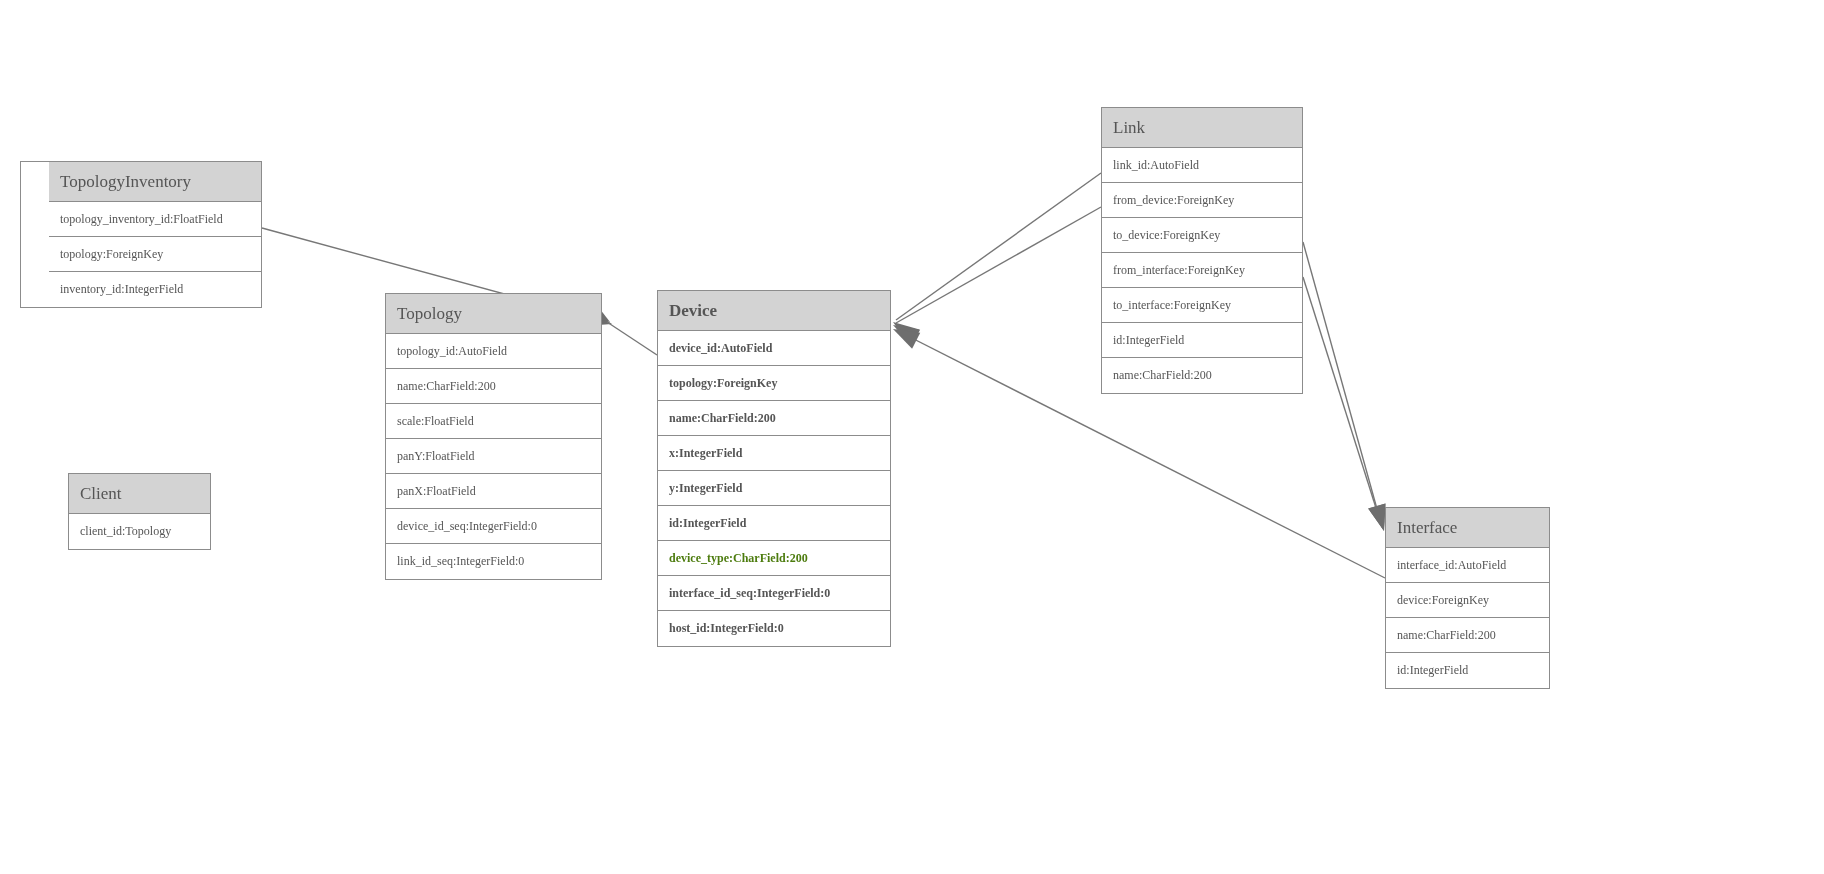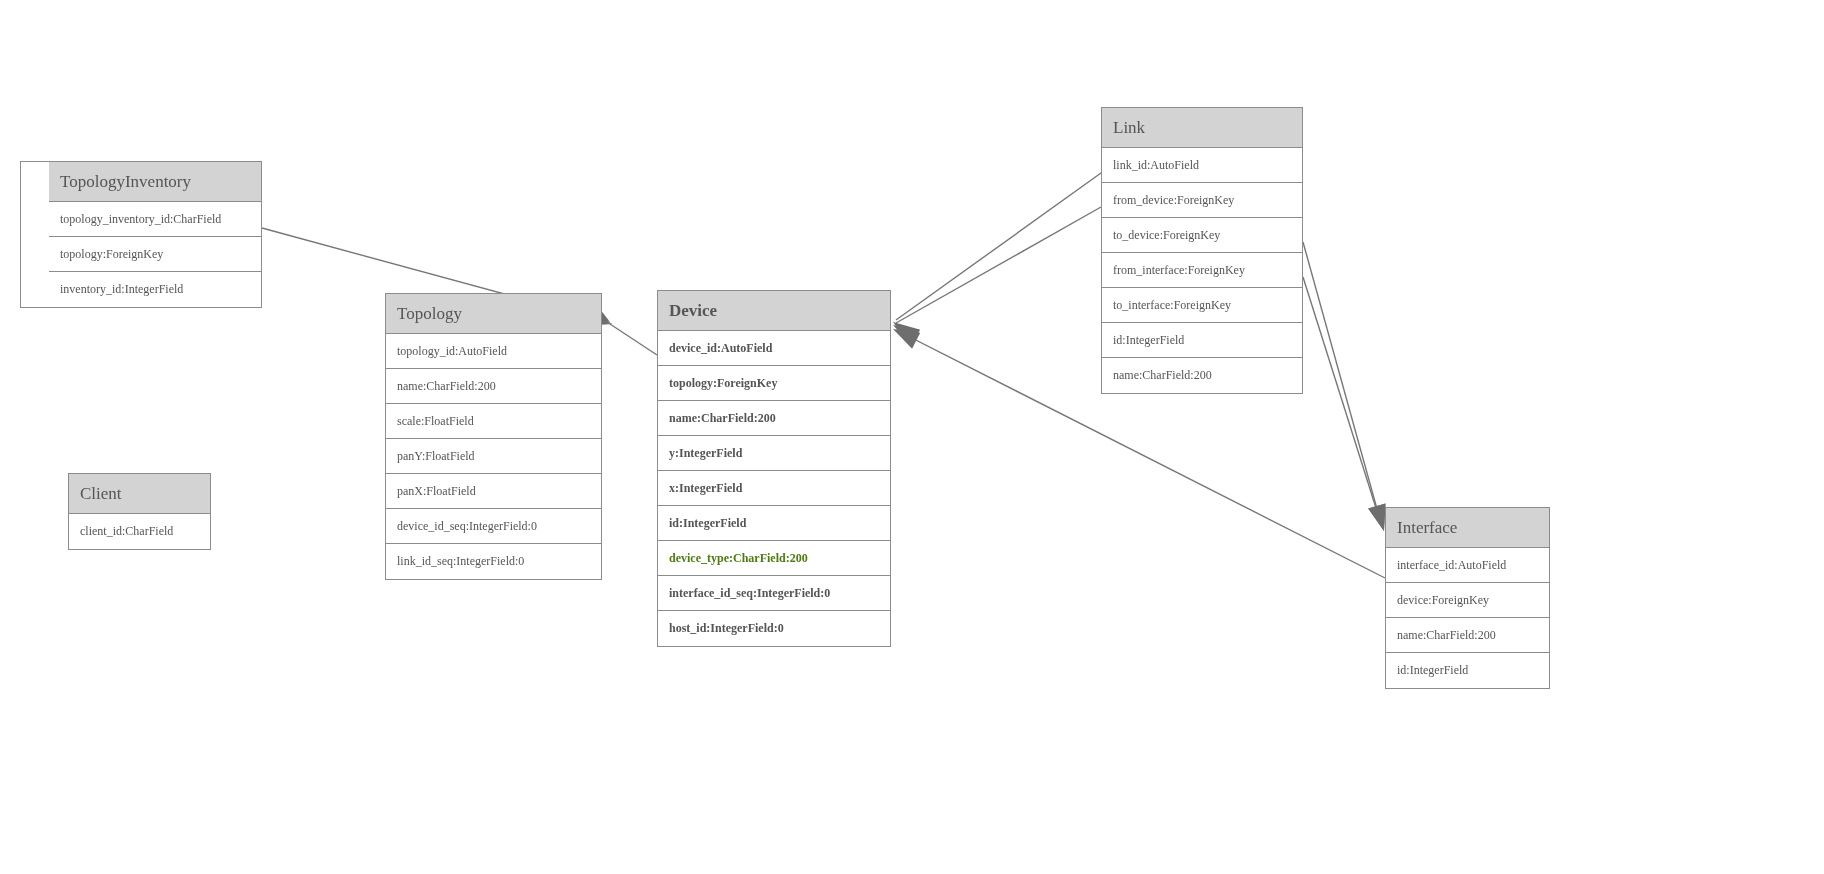--- a/index.html
+++ b/index.html
@@ -93,51 +93,51 @@
       </g>
       <g>
         <path d="M1303,277 L1382,527" stroke="#777777" stroke-width="1.4" fill="none"></path>
         <polygon points="0,0 26,9 26,-9" fill="#6e6e6e" transform="translate(1384,531) rotate(254)"></polygon>
       </g>
     </svg>
 
 <div class="entity" style="left: 20px; top: 141px; width: 242px; border-color: rgb(140, 140, 140); background: rgb(255, 255, 255); padding-left: 28px;">
       <div class="ent-header" style="background: rgb(211, 211, 211); color: rgb(85, 85, 85); border-bottom-color: rgb(140, 140, 140);">TopologyInventory</div>
       <div class="ent-rows">
-        <div class="ent-row" style="color: rgb(85, 85, 85); border-bottom-color: rgb(140, 140, 140);">topology_inventory_id:CharField</div>
+        <div class="ent-row" style="color: rgb(85, 85, 85); border-bottom-color: rgb(140, 140, 140);">topology_inventory_id:FloatField</div>
         <div class="ent-row" style="color: rgb(85, 85, 85); border-bottom-color: rgb(140, 140, 140);">topology:ForeignKey</div>
         <div class="ent-row last" style="color: rgb(85, 85, 85); border-bottom-color: rgb(140, 140, 140);">inventory_id:IntegerField</div>
       </div>
     </div>
     <div class="entity" style="left: 68px; top: 453px; width: 143px; border-color: rgb(140, 140, 140); background: rgb(255, 255, 255);">
       <div class="ent-header" style="background: rgb(211, 211, 211); color: rgb(85, 85, 85); border-bottom-color: rgb(140, 140, 140);">Client</div>
       <div class="ent-rows">
-        <div class="ent-row last" style="color: rgb(85, 85, 85); border-bottom-color: rgb(140, 140, 140);">client_id:CharField</div>
+        <div class="ent-row last" style="color: rgb(85, 85, 85); border-bottom-color: rgb(140, 140, 140);">client_id:Topology</div>
       </div>
     </div>
     <div class="entity" style="left: 385px; top: 273px; width: 217px; border-color: rgb(140, 140, 140); background: rgb(255, 255, 255);">
       <div class="ent-header" style="background: rgb(211, 211, 211); color: rgb(85, 85, 85); border-bottom-color: rgb(140, 140, 140);">Topology</div>
       <div class="ent-rows">
         <div class="ent-row" style="color: rgb(85, 85, 85); border-bottom-color: rgb(140, 140, 140);">topology_id:AutoField</div>
         <div class="ent-row" style="color: rgb(85, 85, 85); border-bottom-color: rgb(140, 140, 140);">name:CharField:200</div>
         <div class="ent-row" style="color: rgb(85, 85, 85); border-bottom-color: rgb(140, 140, 140);">scale:FloatField</div>
         <div class="ent-row" style="color: rgb(85, 85, 85); border-bottom-color: rgb(140, 140, 140);">panY:FloatField</div>
         <div class="ent-row" style="color: rgb(85, 85, 85); border-bottom-color: rgb(140, 140, 140);">panX:FloatField</div>
         <div class="ent-row" style="color: rgb(85, 85, 85); border-bottom-color: rgb(140, 140, 140);">device_id_seq:IntegerField:0</div>
         <div class="ent-row last" style="color: rgb(85, 85, 85); border-bottom-color: rgb(140, 140, 140);">link_id_seq:IntegerField:0</div>
       </div>
     </div>
     <div class="entity" style="left: 657px; top: 270px; width: 234px; border-color: rgb(140, 140, 140); background: rgb(255, 255, 255); font-weight: bold;">
       <div class="ent-header" style="background: rgb(211, 211, 211); color: rgb(85, 85, 85); border-bottom-color: rgb(140, 140, 140);">Device</div>
       <div class="ent-rows">
         <div class="ent-row" style="color: rgb(85, 85, 85); border-bottom-color: rgb(140, 140, 140);">device_id:AutoField</div>
         <div class="ent-row" style="color: rgb(85, 85, 85); border-bottom-color: rgb(140, 140, 140);">topology:ForeignKey</div>
         <div class="ent-row" style="color: rgb(85, 85, 85); border-bottom-color: rgb(140, 140, 140);">name:CharField:200</div>
+        <div class="ent-row" style="color: rgb(85, 85, 85); border-bottom-color: rgb(140, 140, 140);">x:IntegerField</div>
         <div class="ent-row" style="color: rgb(85, 85, 85); border-bottom-color: rgb(140, 140, 140);">y:IntegerField</div>
-        <div class="ent-row" style="color: rgb(85, 85, 85); border-bottom-color: rgb(140, 140, 140);">x:IntegerField</div>
         <div class="ent-row" style="color: rgb(85, 85, 85); border-bottom-color: rgb(140, 140, 140);">id:IntegerField</div>
         <div class="ent-row" style="color: #4d7c0f; border-bottom-color: rgb(140, 140, 140);">device_type:CharField:200</div>
         <div class="ent-row" style="color: rgb(85, 85, 85); border-bottom-color: rgb(140, 140, 140);">interface_id_seq:IntegerField:0</div>
         <div class="ent-row last" style="color: rgb(85, 85, 85); border-bottom-color: rgb(140, 140, 140);">host_id:IntegerField:0</div>
       </div>
     </div>
     <div class="entity" style="left: 1101px; top: 87px; width: 202px; border-color: rgb(140, 140, 140); background: rgb(255, 255, 255);">
       <div class="ent-header" style="background: rgb(211, 211, 211); color: rgb(85, 85, 85); border-bottom-color: rgb(140, 140, 140);">Link</div>
       <div class="ent-rows">
         <div class="ent-row" style="color: rgb(85, 85, 85); border-bottom-color: rgb(140, 140, 140);">link_id:AutoField</div>

